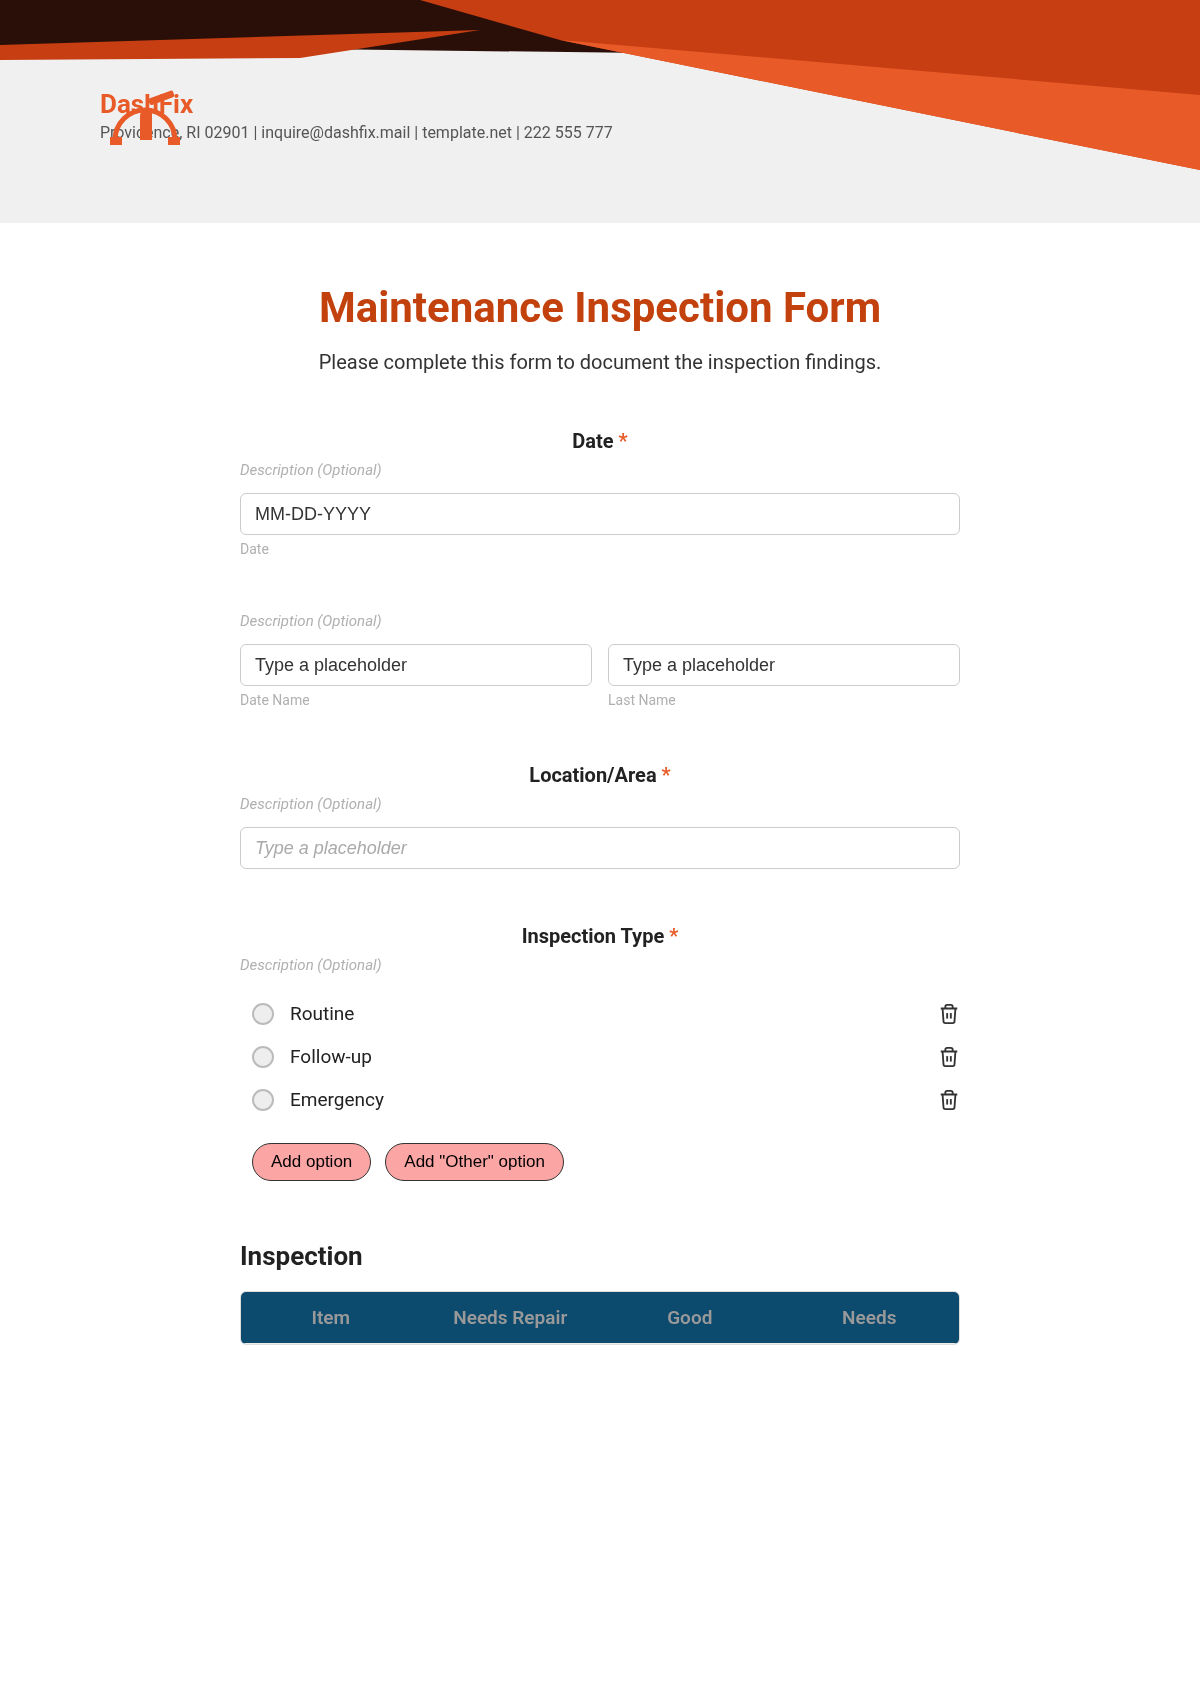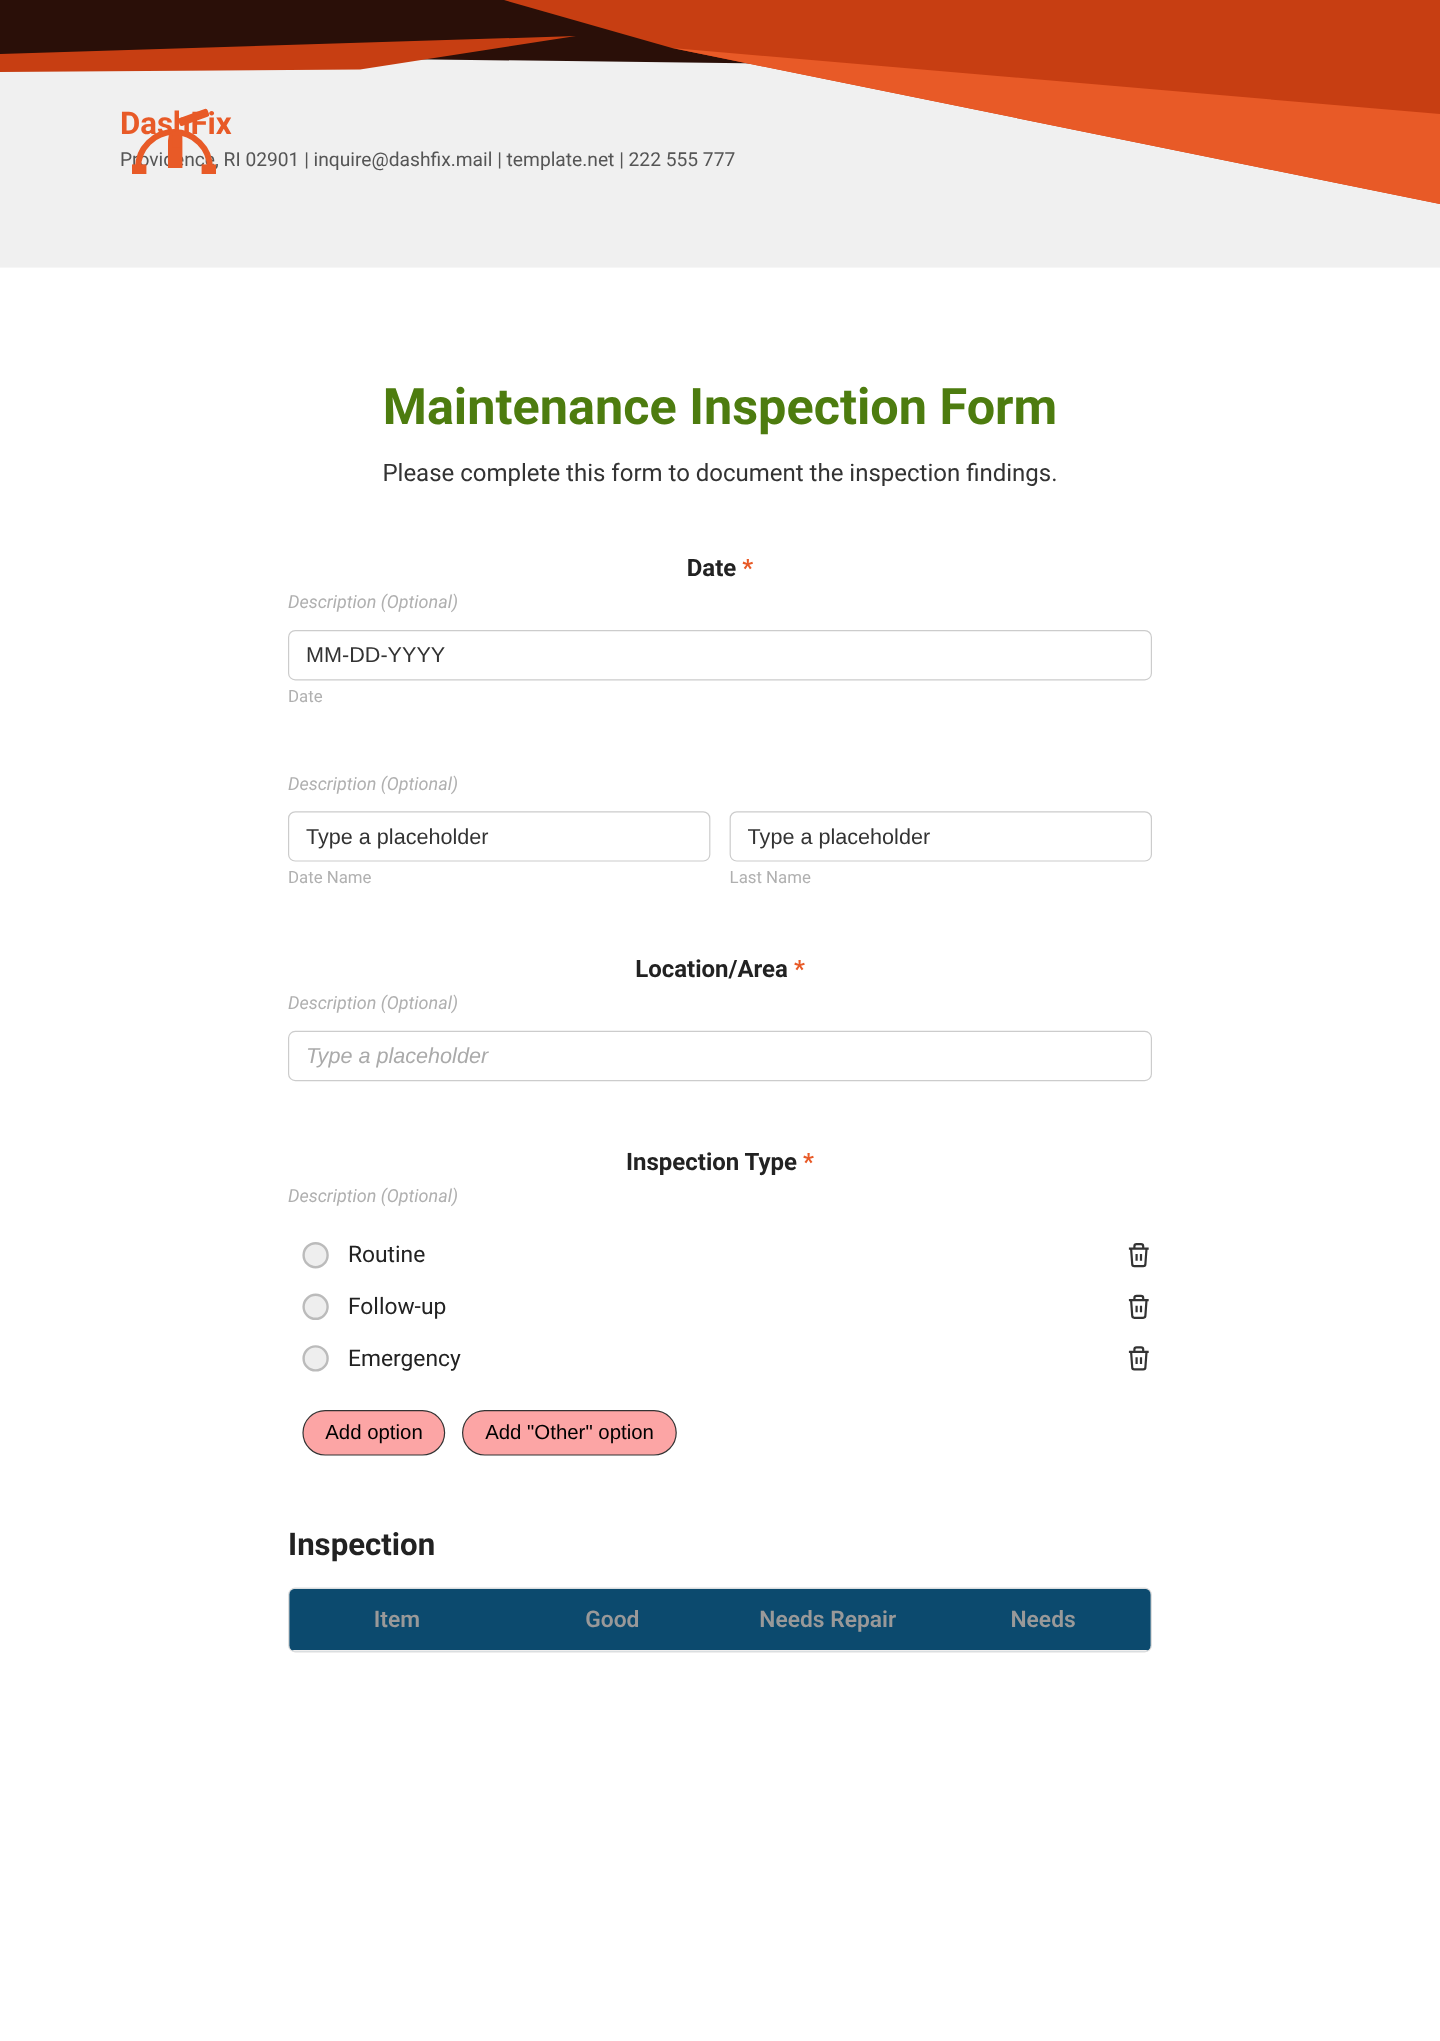--- a/index.html
+++ b/index.html
@@ -4,21 +4,21 @@
 <style>
 * { box-sizing: border-box; margin: 0; padding: 0; }
 body { font-family: -apple-system, BlinkMacSystemFont, "Segoe UI", Roboto, Helvetica, Arial, sans-serif; background: #fff; color: #222; width: 1200px; }
 .banner { position: relative; height: 223px; background: #f0f0f0; overflow: hidden; }
 .banner svg { position: absolute; top: 0; left: 0; }
 .brand-block { position: absolute; left: 100px; top: 85px; }
 .logo-wrap { display: flex; flex-direction: column; align-items: flex-start; }
 .brand-name { font-size: 26px; font-weight: 700; color: #e85a27; margin-top: 4px; }
 .brand-contact { font-size: 16px; color: #555; margin-top: 4px; }
 .form-wrap { max-width: 820px; margin: 0 auto; padding: 60px 50px 40px; }
-.form-title { text-align: center; font-size: 42px; font-weight: 700; color: #4d7c0f; margin-top: 32px; }
+.form-title { text-align: center; font-size: 42px; font-weight: 700; color: #c2410c; }
 .form-sub { text-align: center; font-size: 20px; color: #333; margin-top: 18px; }
 .field { margin-top: 55px; }
 .field-label { font-size: 20px; font-weight: 700; color: #222; text-align: center; }
 .req { color: #e85a27; }
 .field-desc { font-size: 15px; color: #b0b0b0; font-style: italic; margin-top: 8px; }
 .text-input { width: 100%; height: 42px; border: 1px solid #ccc; border-radius: 6px; padding: 0 14px; font-size: 18px; color: #333; margin-top: 14px; }
 .text-input::placeholder { color: #aaa; font-style: italic; }
 .text-input.noitalic::placeholder { font-style: normal; color: #333; }
 .sub-label { font-size: 14px; color: #b0b0b0; margin-top: 6px; }
 .row2 { display: flex; gap: 16px; margin-top: 14px; }
@@ -135,18 +135,18 @@
     <div class="btn-row">
       <button class="pill-btn">Add option</button>
       <button class="pill-btn">Add "Other" option</button>
     </div>
   </div>
 
   <h2 class="section-h">Inspection</h2>
   <div class="table">
     <div class="thead">
       <div class="th">Item</div>
+      <div class="th">Needs Repair</div>
       <div class="th">Good</div>
-      <div class="th">Needs Repair</div>
       <div class="th">Needs</div>
     </div>
   </div>
 </div>
 
 </body></html>

